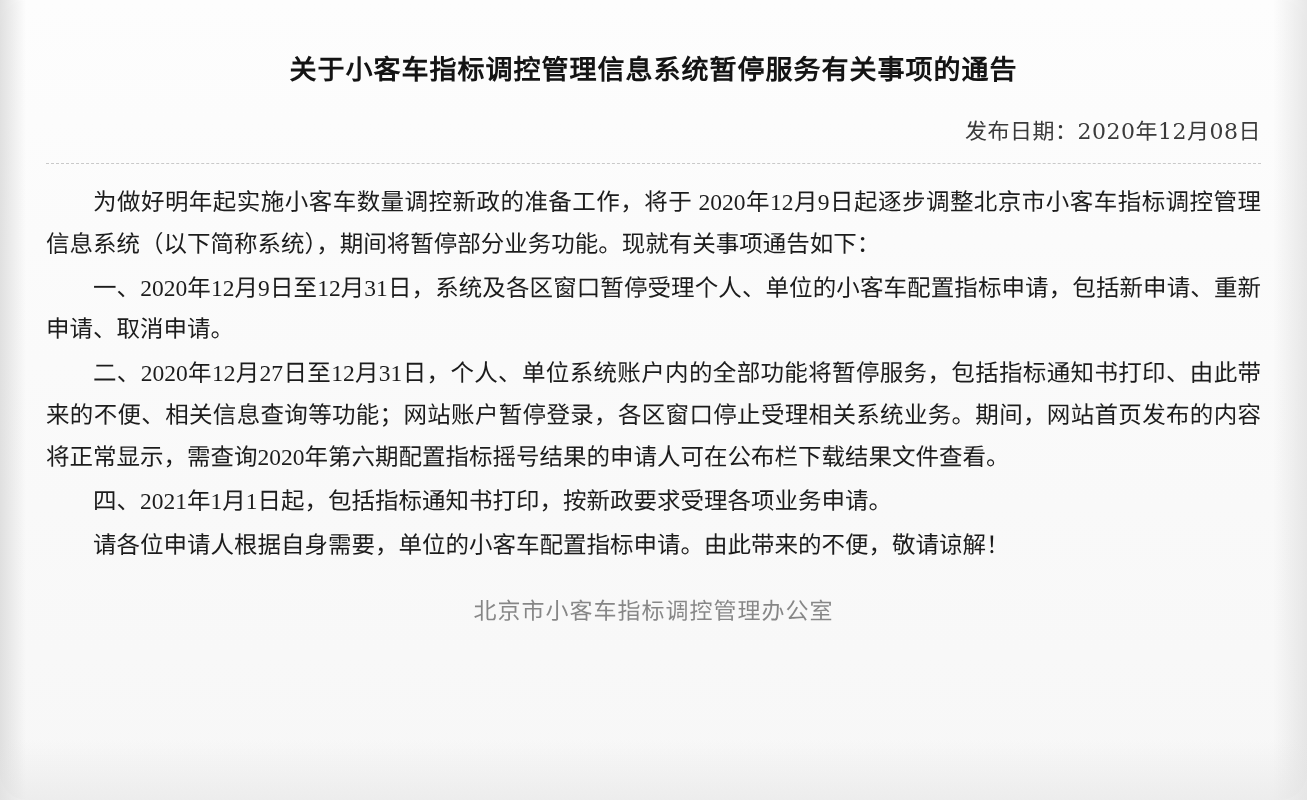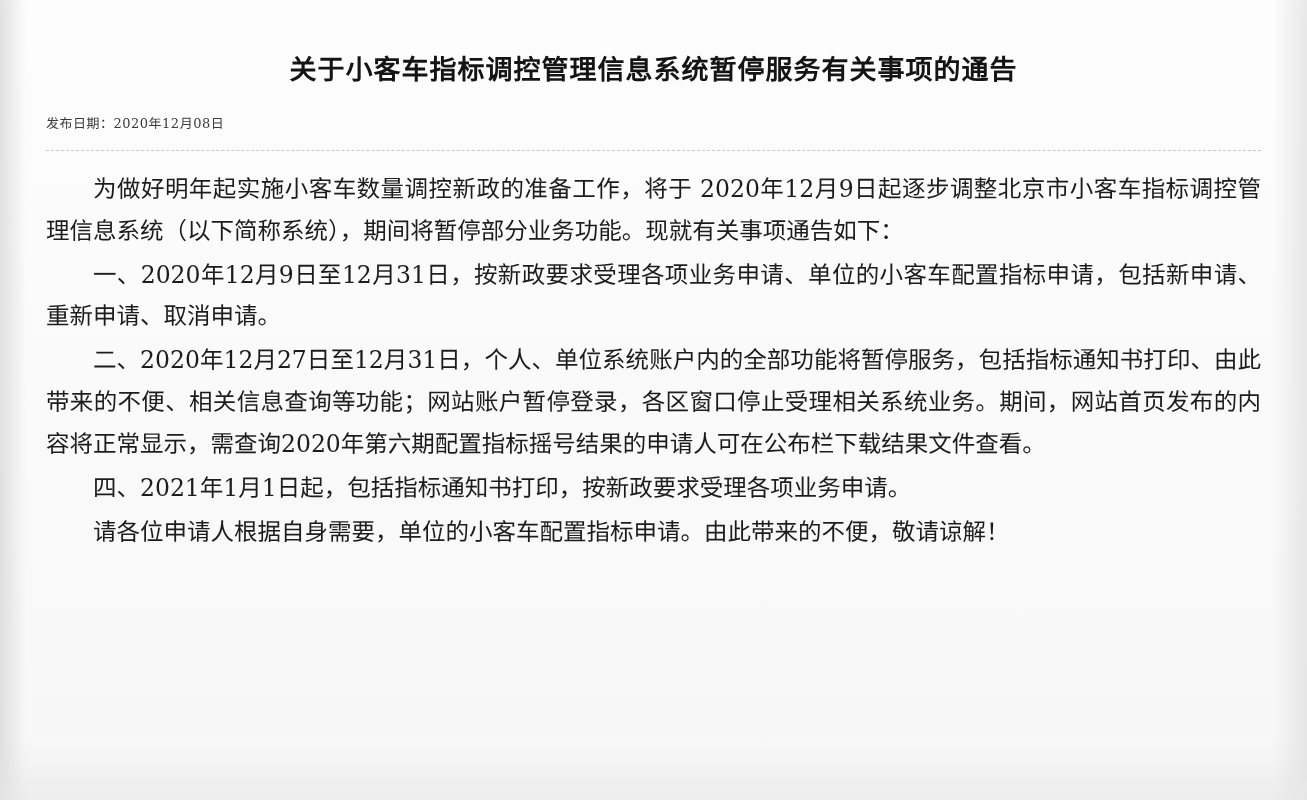--- a/index.html
+++ b/index.html
@@ -51,22 +51,22 @@
     text-align: center;
     font-size: 27px;
     font-weight: bold;
     letter-spacing: 1px;
     margin: 48px 0 0 0;
     color: #141414;
     font-family: "DejaVu Serif", "Liberation Serif", serif;
   }
 
   .doc-date {
-    text-align: left;
-    font-size: 13px;
+    text-align: right;
+    font-size: 22px;
     color: #3a3a3a;
     margin: 26px 0 0 0;
     letter-spacing: 0.5px;
   }
 
   .divider {
     margin: 18px 0 0 0;
     border: 0;
     border-top: 1px dashed #c9c9c9;
     height: 0;
@@ -77,20 +77,21 @@
     font-size: 23.5px;
     line-height: 1.78;
     color: #1c1c1c;
     text-align: justify;
     text-justify: inter-ideograph;
   }
 
   .para {
     margin: 0 0 2px 0;
     text-indent: 2em;
+    font-family: Liberation Serif, serif;
   }
 
   .signature {
     margin-top: 26px;
     text-align: center;
     font-size: 23px;
     color: #2a2a2a;
     opacity: 0.55;
     filter: blur(0.4px);
     letter-spacing: 1px;
@@ -103,24 +104,25 @@
   <div class="content">
 
     <h1 class="doc-title">关于小客车指标调控管理信息系统暂停服务有关事项的通告</h1>
 
     <div class="doc-date">发布日期：2020年12月08日</div>
 
     <hr class="divider">
 
     <div class="body-text">
       <p class="para">为做好明年起实施小客车数量调控新政的准备工作，将于 2020年12月9日起逐步调整北京市小客车指标调控管理信息系统（以下简称系统），期间将暂停部分业务功能。现就有关事项通告如下：</p>
-      <p class="para">一、2020年12月9日至12月31日，按新政要求受理各项业务申请、单位的小客车配置指标申请，包括新申请、重新申请、取消申请。</p>
+      <p class="para">一、2020年12月9日至12月31日，系统及各区窗口暂停受理个人、单位的小客车配置指标申请，包括新申请、重新申请、取消申请。</p>
       <p class="para">二、2020年12月27日至12月31日，个人、单位系统账户内的全部功能将暂停服务，包括指标通知书打印、由此带来的不便、相关信息查询等功能；网站账户暂停登录，各区窗口停止受理相关系统业务。期间，网站首页发布的内容将正常显示，需查询2020年第六期配置指标摇号结果的申请人可在公布栏下载结果文件查看。</p>
       <p class="para">四、2021年1月1日起，包括指标通知书打印，按新政要求受理各项业务申请。</p>
       <p class="para">请各位申请人根据自身需要，单位的小客车配置指标申请。由此带来的不便，敬请谅解！</p>
     </div>
 
+    <div class="signature">北京市小客车指标调控管理办公室</div>
 
   </div>
   <div class="scan-shade-left"></div>
   <div class="scan-shade-right"></div>
   <div class="scan-shade-bottom"></div>
 </div>
 
 </body></html>

